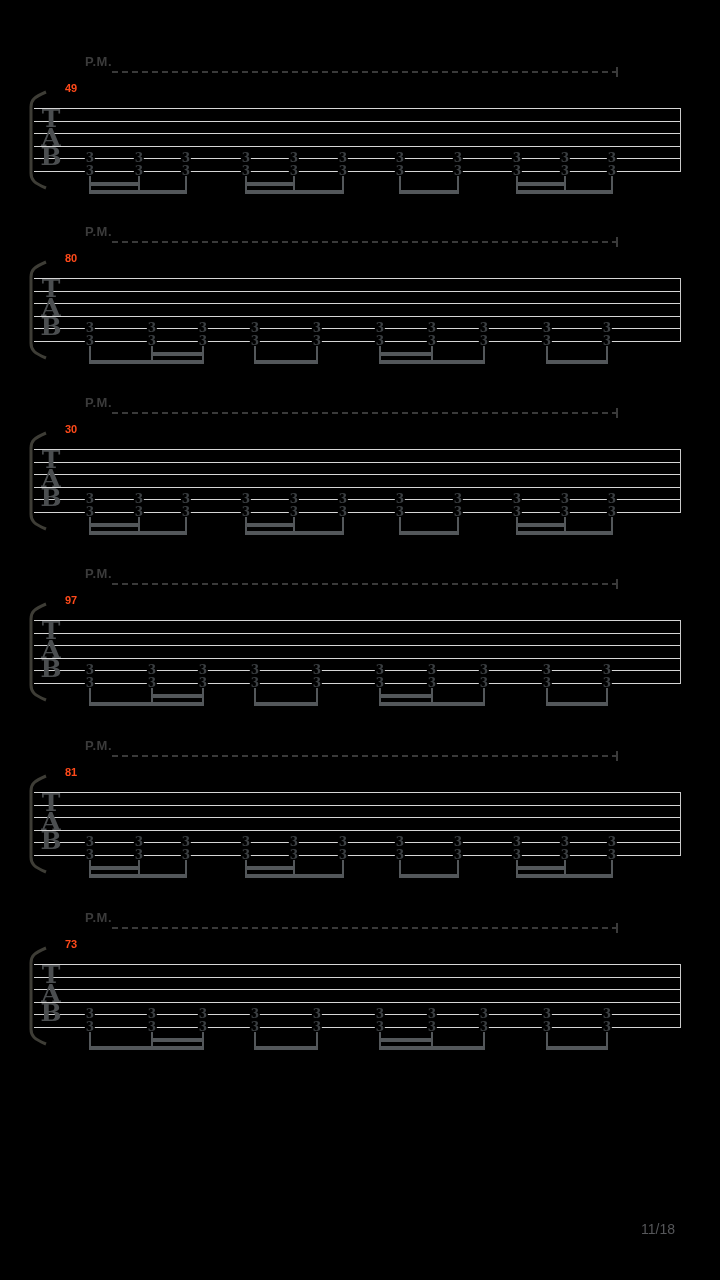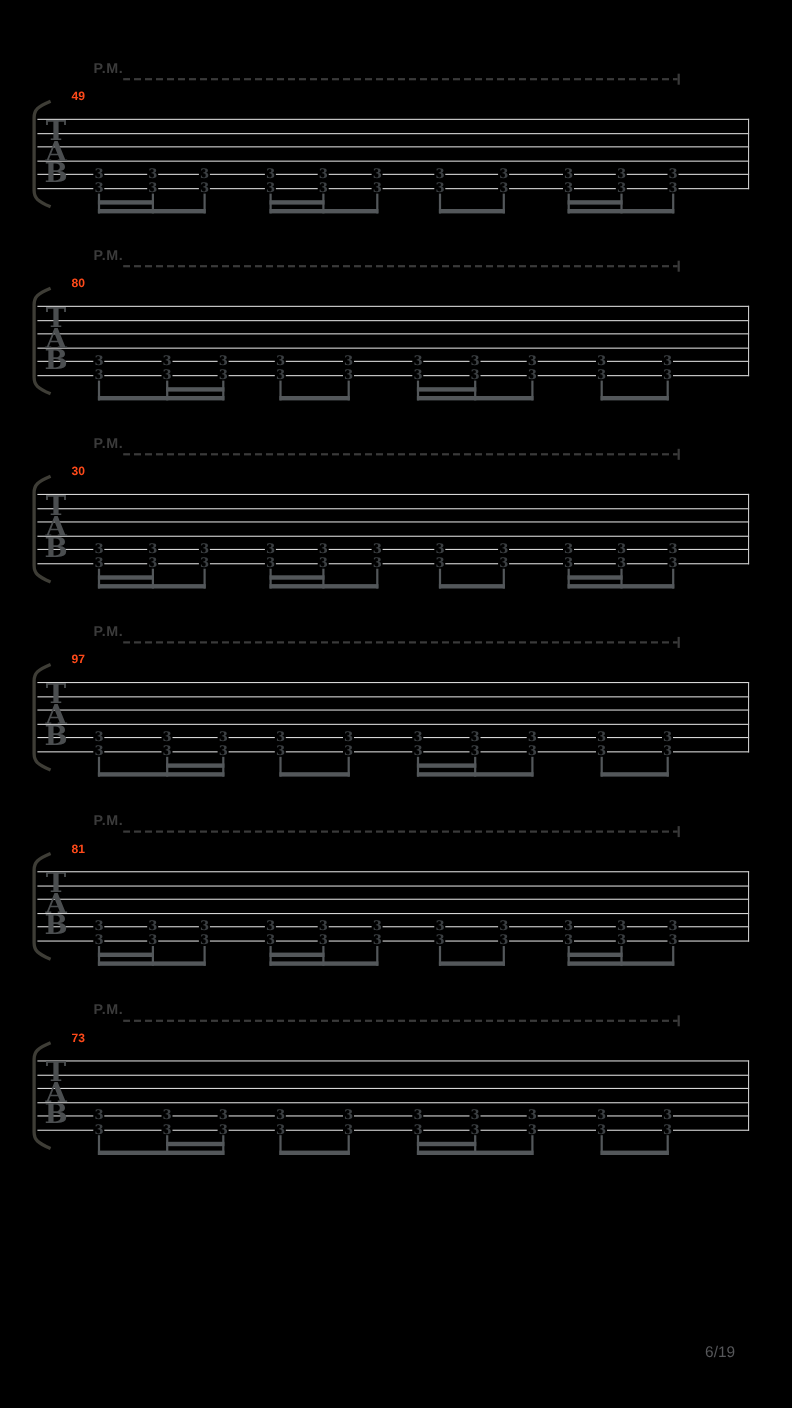--- a/index.html
+++ b/index.html
@@ -521,14 +521,14 @@
           <div class="stem" style="left: 606px; top: 1032px; height: 18px;"></div>
         </div>
         <div class="beam" style="left: 89px; width: 115px; top: 1045.5px; height: 4.5px;"></div>
         <div class="beam" style="left: 151px; width: 53px; top: 1038px; height: 3.5px;"></div>
         <div class="beam" style="left: 254px; width: 64px; top: 1045.5px; height: 4.5px;"></div>
         <div class="beam" style="left: 379px; width: 106px; top: 1045.5px; height: 4.5px;"></div>
         <div class="beam" style="left: 379px; width: 54px; top: 1038px; height: 3.5px;"></div>
         <div class="beam" style="left: 546px; width: 62px; top: 1045.5px; height: 4.5px;"></div>
       </div>
     </div>
-  <div class="page-indicator" style="left: 641px; top: 1221px;">6/19</div>
+  <div class="page-indicator" style="left: 641px; top: 1221px;">11/18</div>
 </div>
 
 </body></html>

